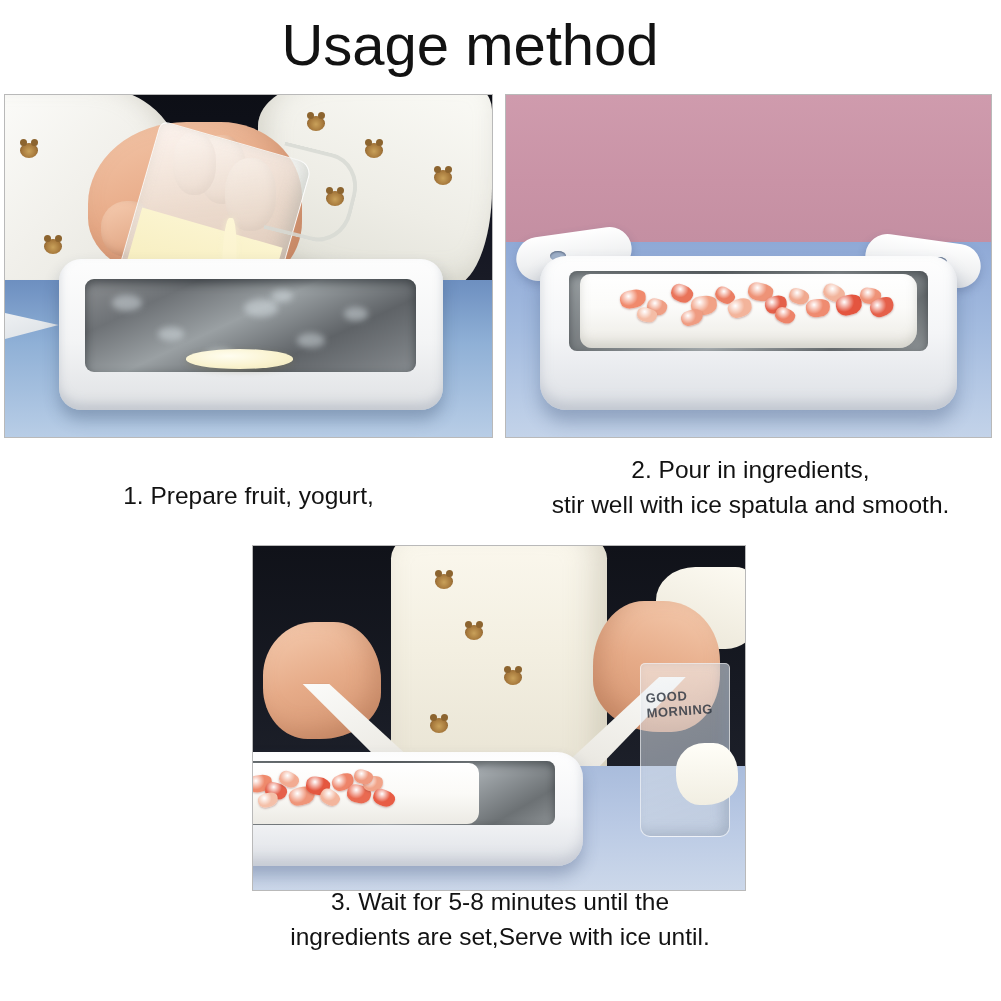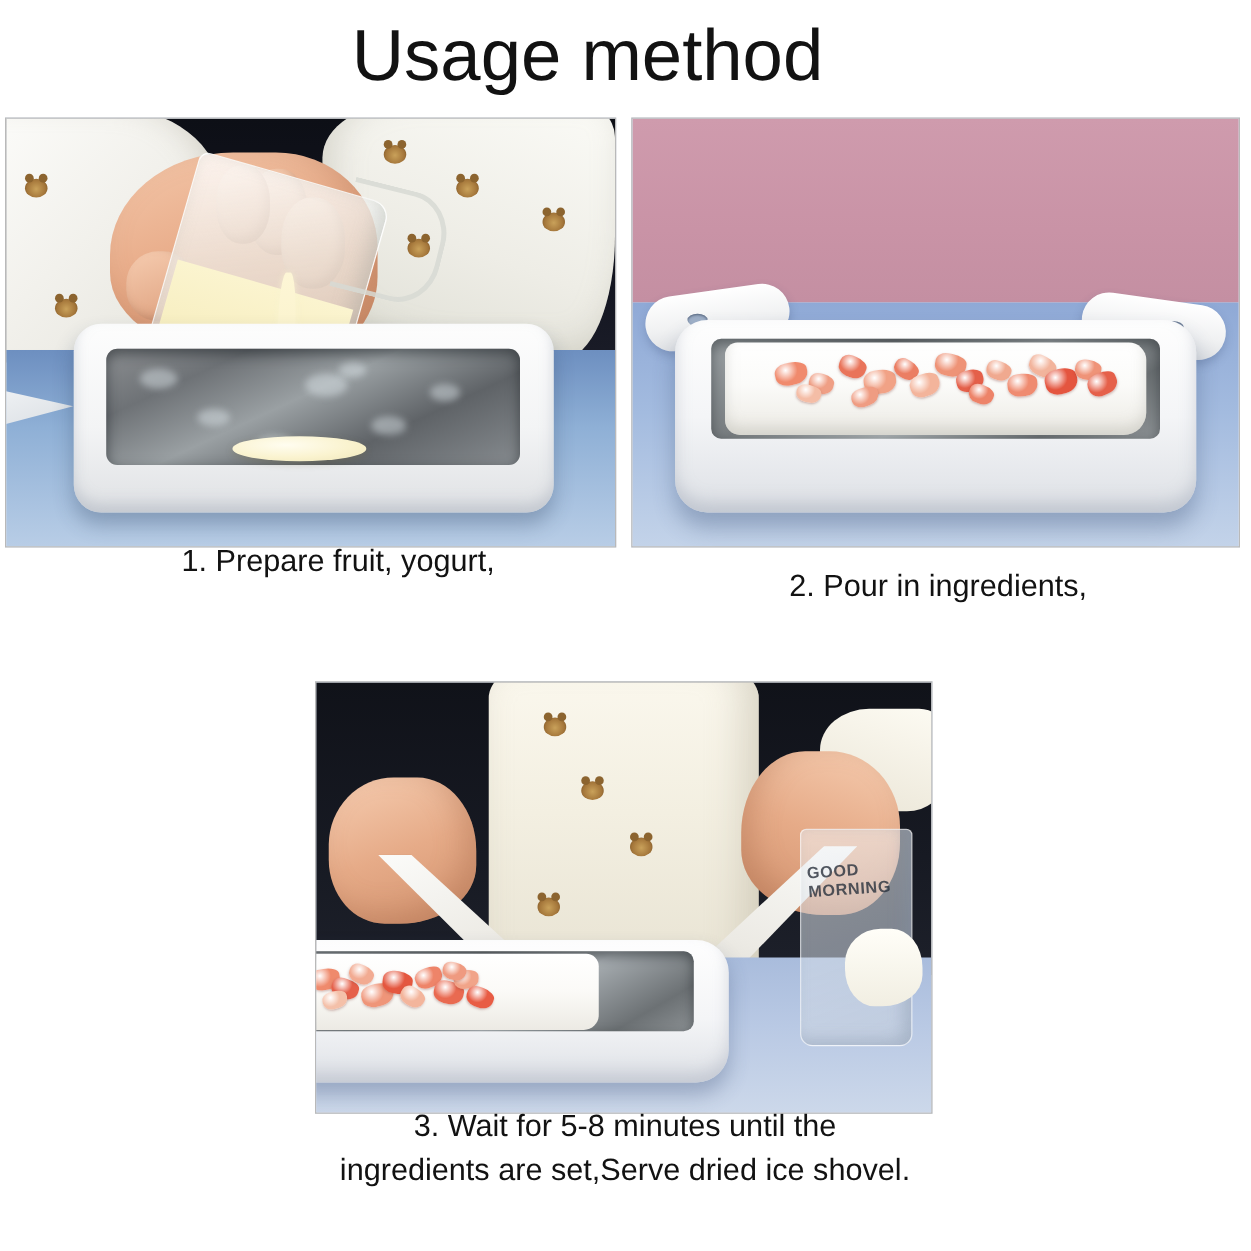--- a/index.html
+++ b/index.html
@@ -40,21 +40,21 @@
 
   
   .caption{
     position:absolute;
     text-align:center;
     color:#121212;
     font-size:24.5px;
     line-height:35px;
     font-family:"Liberation Sans", sans-serif;
   }
-  #cap1{left:0px;  top:432px; width:497px;padding-left:22px;}
+  #cap1{left:0px;  top:478px; width:497px;}
   #cap2{left:500px;top:452px; width:501px;}
   #cap3{left:150px;top:884px; width:700px;}
   .caption .l1,.caption .l2{display:block;white-space:nowrap;}
 
   
   .p1-wall{position:absolute;left:0;top:0;width:100%;height:57%;
     background:linear-gradient(180deg,#0d0f16 0%,#121420 60%,#1a1c27 100%);}
   .p1-sleeve-l{position:absolute;left:-6%;top:-2%;width:42%;height:66%;
     background:linear-gradient(135deg,#fdfdfb 0%,#f2f1ec 45%,#e3e2da 100%);
     border-radius:10% 40% 30% 16%/16% 34% 40% 20%;
@@ -318,20 +318,21 @@
       </div>
     </div>
   </div>
 
   <div class="caption" id="cap1">
     <span class="l1">1. Prepare fruit, yogurt,</span>
   </div>
 
   <div class="caption" id="cap2">
     <span class="l1">2. Pour in ingredients,</span>
+    <span class="l2">stir well with ice spatula and smooth.</span>
   </div>
 
   <div class="caption" id="cap3">
     <span class="l1">3. Wait for 5-8 minutes until the</span>
-    <span class="l2">ingredients are set,Serve dried ice shovel.</span>
+    <span class="l2">ingredients are set,Serve with ice until.</span>
   </div>
 
 </div>
 
 </body></html>

